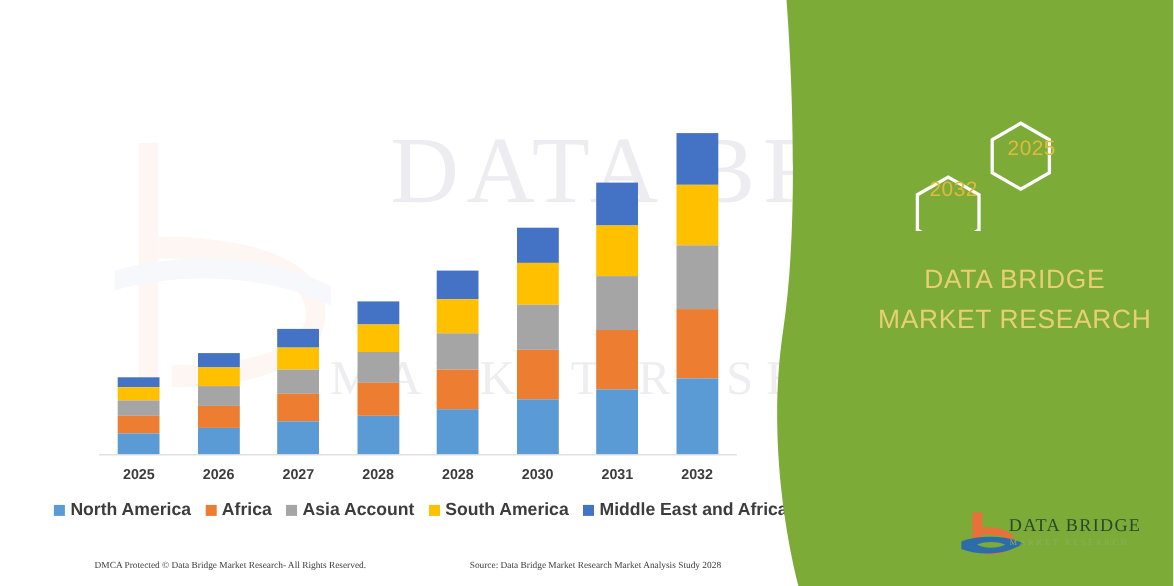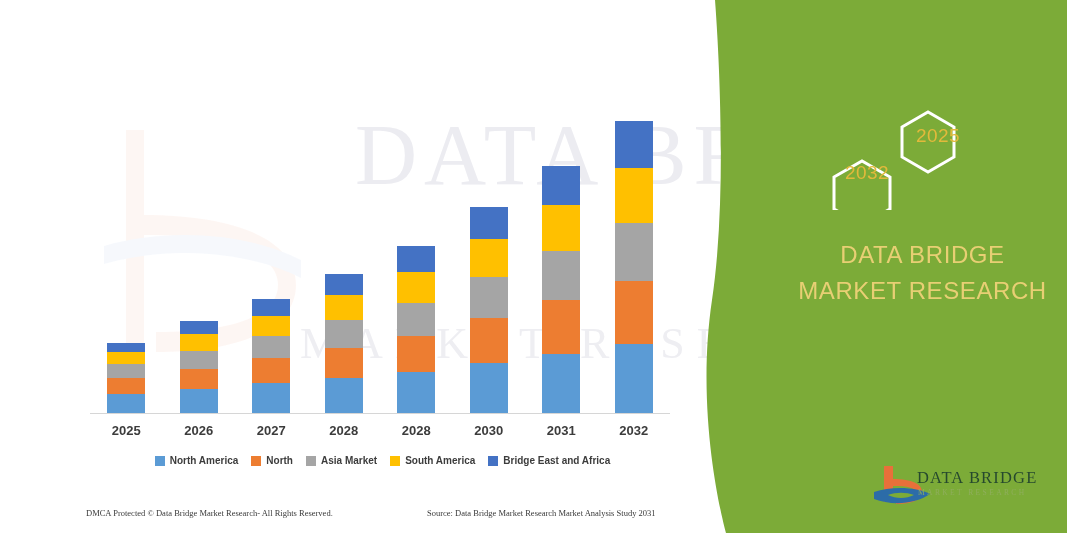--- a/index.html
+++ b/index.html
@@ -182,21 +182,21 @@
     width: 585px;
     display: flex;
     justify-content: center;
     align-items: center;
     gap: 13px;
   }
   .legend-item {
     display: flex;
     align-items: center;
     gap: 5px;
-    font-size: 10px;
+    font-size: 16px;
     font-weight: bold;
     color: #3c3c3c;
     white-space: nowrap;
   }
   .legend-swatch {
     width: 10px; height: 10px;
     flex: 0 0 10px;
   }
 
   
@@ -305,33 +305,33 @@
       <div class="x-label">2032</div>
     </div>
 
   <div class="legend">
       <div class="legend-item">
         <span class="legend-swatch" style="background: rgb(91, 155, 213);"></span>
         <span>North America</span>
       </div>
       <div class="legend-item">
         <span class="legend-swatch" style="background: rgb(237, 125, 49);"></span>
-        <span>North</span>
+        <span>Africa</span>
       </div>
       <div class="legend-item">
         <span class="legend-swatch" style="background: rgb(165, 165, 165);"></span>
-        <span>Asia Market</span>
+        <span>Asia Account</span>
       </div>
       <div class="legend-item">
         <span class="legend-swatch" style="background: rgb(255, 192, 0);"></span>
         <span>South America</span>
       </div>
       <div class="legend-item">
         <span class="legend-swatch" style="background: rgb(68, 114, 196);"></span>
-        <span>Bridge East and Africa</span>
+        <span>Middle East and Africa</span>
       </div>
     </div>
 
   <div class="green-panel">
     <svg width="407" height="533" viewBox="0 0 407 533">
       <path d="M55 0 L407 0 L407 533 L66 533 C66 533 34 420 52 300 C70 180 55 0 55 0 Z" fill="#7CAB38"></path>
       <path d="M55 0 C55 0 70 180 52 300 C34 420 66 533 66 533 L40 533 C40 533 12 420 30 300 C48 180 30 0 30 0 Z" fill="#7CAB38" opacity="0"></path>
     </svg>
   </div>
 
@@ -353,15 +353,15 @@
       <path d="M12 4 L12 40 L21 40 L21 4 Z" fill="#E8703A"></path>
       <path d="M21 17 C40 17 50 22 50 30 C50 38 40 42 24 42 L24 35 C36 35 43 33 43 29.5 C43 26 36 24 21 24 Z" fill="#E8703A"></path>
       <path d="M2 30 C20 24 44 25 58 32 C44 42 20 44 2 37 Z" fill="#2C6CA8"></path>
       <path d="M16 33 C24 30 34 30 42 33 C34 37 24 37 16 33 Z" fill="#7CAB38"></path>
     </svg>
     <div class="footer-logo-text">DATA BRIDGE</div>
     <div class="footer-logo-sub">MARKET RESEARCH</div>
   </div>
 
   <div class="footer-dmca">DMCA Protected © Data Bridge Market Research-  All Rights Reserved.</div>
-  <div class="footer-source">Source: Data Bridge Market Research  Market Analysis Study 2031</div>
+  <div class="footer-source">Source: Data Bridge Market Research  Market Analysis Study 2028</div>
 
 </div>
 
 </body></html>

